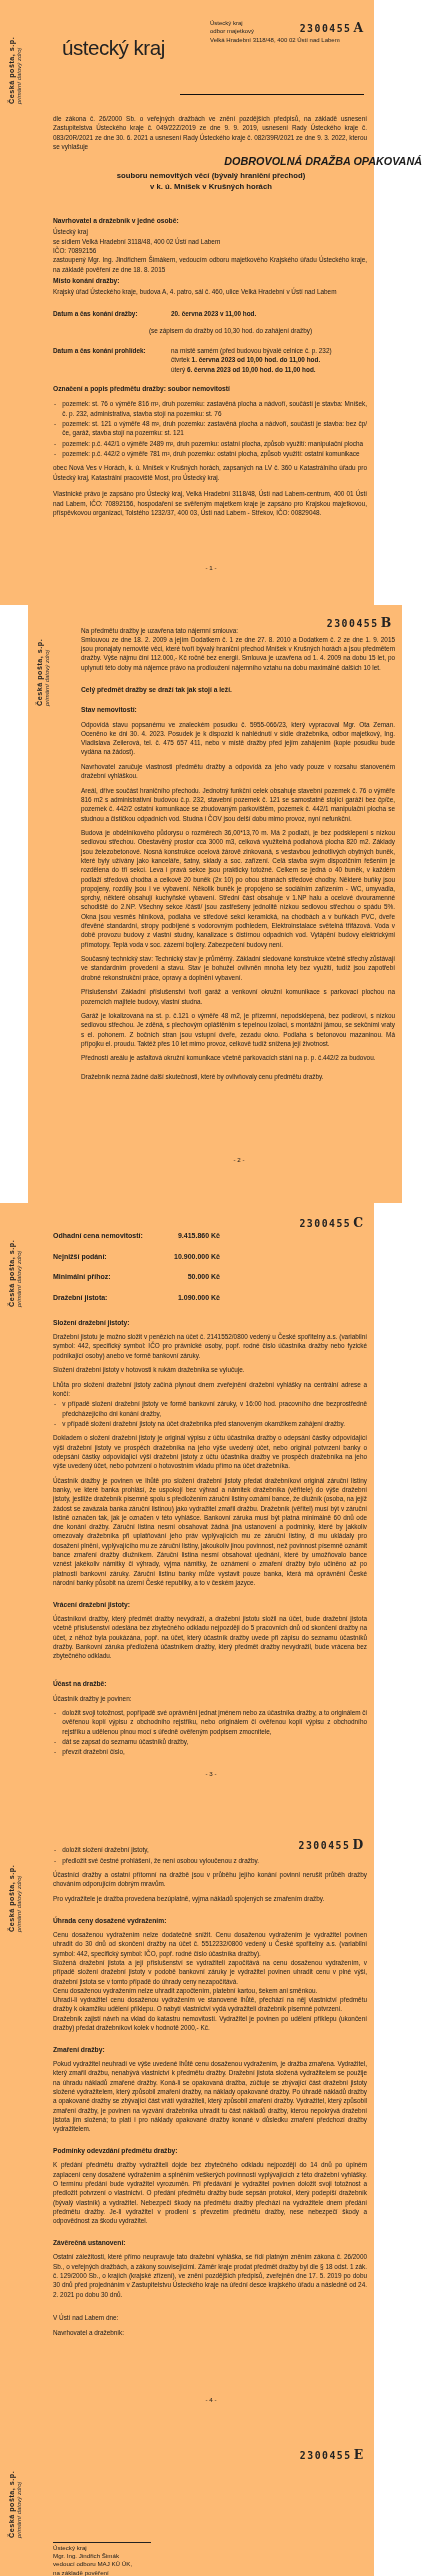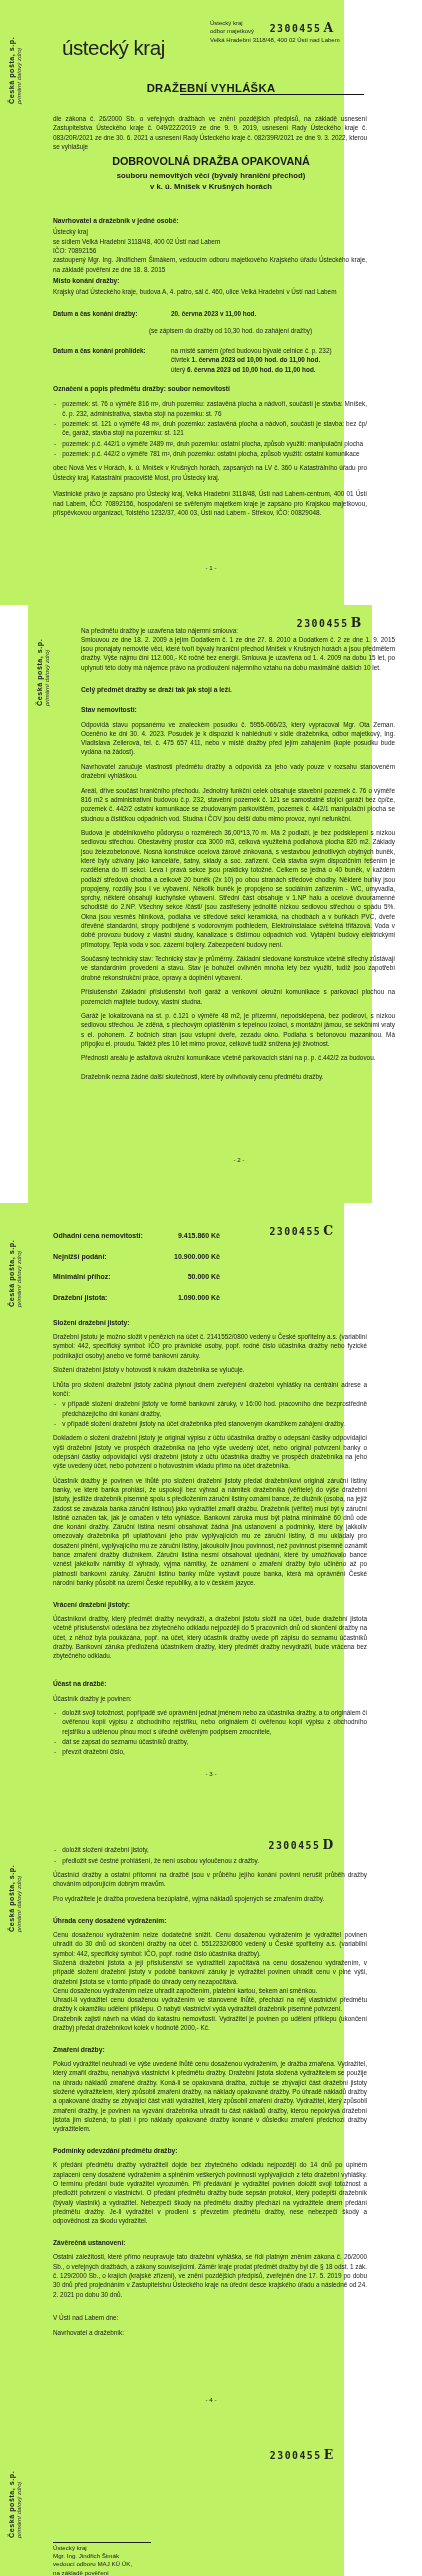--- a/index.html
+++ b/index.html
@@ -1,29 +1,29 @@
 <!DOCTYPE html>
 <html style="font-size:8.2px"><head>
 <meta charset="utf-8">
 <style>
   html, body { margin:0; padding:0; background:#fff; }
   body { width:422px; font-family:"Liberation Sans", sans-serif; color:#1a1a1a; }
-  .page { position:relative; width:344px; box-sizing:border-box; background:#bef264; }
+  .page { position:relative; width:374px; box-sizing:border-box; background:#fdba74; }
   .side-stamp { position:absolute; left:7.2px; width:26px; height:88px; }
   .side-stamp .rot { position:absolute; left:0; top:0; transform-origin:0 0; transform:rotate(-90deg) translate(-88px,0); width:88px; }
   .side-stamp .l1 { font-size:7.2px; font-weight:bold; letter-spacing:0.5px; color:#222; line-height:9.3px; white-space:nowrap; }
   .side-stamp .l2 { font-size:6px; font-style:italic; color:#333; line-height:7.2px; white-space:nowrap; }
   .num-stamp { position:absolute; right:9.3px; font-family:"DejaVu Sans Mono", monospace; font-size:9.8px; font-weight:bold; letter-spacing:1.5px; color:#222; }
   .num-stamp .letter { font-family:"DejaVu Serif", serif; font-size:12.4px; margin-left:2.1px; }
   .body { position:absolute; left:53px; width:314px; font-size:6.4px; line-height:9.3px; text-align:justify; }
   .logo { position:absolute; left:62px; top:36px; font-size:20.6px; letter-spacing:-0.5px; color:#222; font-family:"Liberation Sans", sans-serif; }
   .addr { position:absolute; left:210px; top:18.5px; font-size:6px; line-height:8.8px; color:#222; }
   .addr-rule { position:absolute; left:180px; top:94px; width:184px; border-top:1px solid #111; }
   .title1 { position:absolute; left:0; width:422px; text-align:center; font-weight:bold; font-size:11.3px; letter-spacing:0.3px; }
-  .title2 { position:absolute; left:0; width:422px; text-align:center; font-weight:bold; font-size:10.8px; }
+  .title2 { position:absolute; left:0; width:422px; text-align:right; font-weight:bold; font-size:10.8px;font-style:italic; }
   .sub { position:absolute; left:0; width:422px; text-align:center; font-weight:bold; font-size:7.7px; line-height:11.3px; }
   h4 { margin:0 0 2.1px 0; font-size:6.7px; font-weight:bold; }
   p { margin:0 0 5.2px 0; }
   .b { font-weight:bold; }
   ul.dash { list-style:none; margin:0 0 5.2px 0; padding:0; }
   ul.dash li { position:relative; padding-left:9.3px; margin-bottom:1px; }
   ul.dash li::before { content:"-"; position:absolute; left:1px; }
   .row { display:flex; }
   .row .k { width:118px; font-weight:bold; }
   .price-row { display:flex; margin-bottom:11.3px; font-size:7px; font-weight:bold; }
@@ -48,21 +48,20 @@
   </div>
 
   <div class="logo">ústecký kraj</div>
   <div class="addr">
     <div>Ústecký kraj</div>
     <div>odbor majetkový</div>
     <div>Velká Hradební  3118/48, 400 02 Ústí nad Labem</div>
   </div>
   <div class="addr-rule"></div>
 
-  <div class="title1" style="top:82px;">DRAŽEBNÍ VYHLÁŠKA</div>
 
   <div class="body" style="top:114px; font-size:6.4px;">dle zákona č. 26/2000 Sb. o veřejných dražbách ve znění pozdějších předpisů, na základě usnesení Zastupitelstva Ústeckého kraje č. 049/22Z/2019 ze dne 9. 9. 2019, usnesení Rady Ústeckého kraje č. 083/20R/2021 ze dne 30. 6. 2021 a usnesení Rady Ústeckého kraje č. 082/39R/2021 ze dne 9. 3. 2022, kterou se vyhlašuje</div>
 
   <div class="title2" style="top:155px;">DOBROVOLNÁ DRAŽBA OPAKOVANÁ</div>
   <div class="sub" style="top:181px;">v k. ú. Mníšek v Krušných horách</div>
   <div class="sub" style="top:170px;">souboru nemovitých věcí (bývalý hraniční přechod)</div>
 
   <div class="body" style="top:216px;">
     <h4>Navrhovatel a dražebník v jedné osobě:</h4>
     <div>Ústecký kraj</div>
@@ -140,21 +139,21 @@
   <div class="page-num" style="top:551px;">- 2 -</div>
 </div>
 
 <div class="page" style="height:631px;">
   <div class="side-stamp" style="top:15.5px;">
     <div class="rot">
       <div class="l1">Česká pošta, s.p.</div>
       <div class="l2">primární datový zdroj</div>
     </div>
   </div>
-  <div class="num-stamp" style="top:20px;">
+  <div class="num-stamp" style="top:12px;">
     <span>2300455</span><span class="letter">C</span>
   </div>
 
   <div class="body" style="top:28px;">
     <div class="price-row">
         <span class="k">Odhadní cena nemovitostí:</span>
         <span class="v">9.415.860 Kč</span>
       </div>
     <div class="price-row">
         <span class="k">Nejnižší podání:</span>

